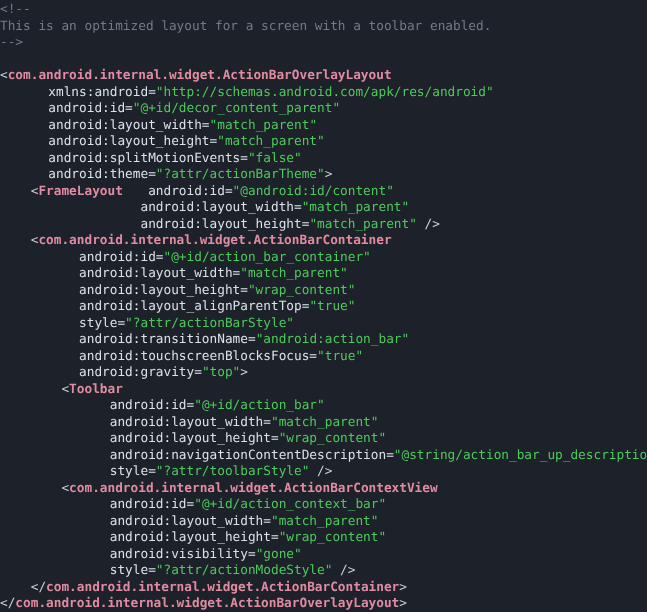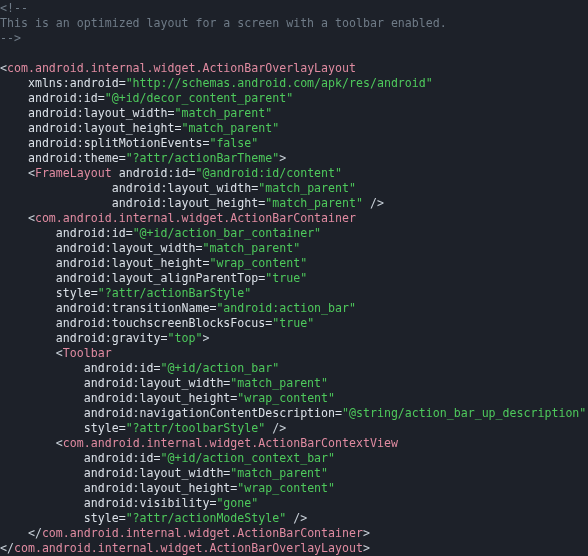--- a/index.html
+++ b/index.html
@@ -26,21 +26,21 @@
     white-space: pre;
     overflow: hidden;
   }
   .ln {
     display: block;
     height: 15px;
     white-space: pre;
   }
   
   .c  { color: #6f7b87; }  
-  .t  { color: #e08ba1; }  
+  .t  { color: #e08ba1; font-weight: bold; }  
   .p  { color: #c9d1d9; }  
-  .a  { color: #dbe1e8; }  
+  .a  { color: #dbe1e8; padding-left: 16px; }  
   .v  { color: #4ec95c; }  
 </style>
 </head>
 <body>
 
 <div id="code-view" style="background: rgb(29, 33, 41); font-size: 11.6px; line-height: 15px;"><span class="ln"><span class="c">&lt;!--</span></span><span class="ln"><span class="c">This is an optimized layout for a screen with a toolbar enabled.</span></span><span class="ln"><span class="c">--&gt;</span></span><span class="ln">&nbsp;</span><span class="ln"><span class="p">&lt;</span><span class="t">com.android.internal.widget.ActionBarOverlayLayout</span></span><span class="ln"><span class="a">    xmlns:android=</span><span class="v">"http://schemas.android.com/apk/res/android"</span></span><span class="ln"><span class="a">    android:id=</span><span class="v">"@+id/decor_content_parent"</span></span><span class="ln"><span class="a">    android:layout_width=</span><span class="v">"match_parent"</span></span><span class="ln"><span class="a">    android:layout_height=</span><span class="v">"match_parent"</span></span><span class="ln"><span class="a">    android:splitMotionEvents=</span><span class="v">"false"</span></span><span class="ln"><span class="a">    android:theme=</span><span class="v">"?attr/actionBarTheme"</span><span class="p">&gt;</span></span><span class="ln"><span class="p">    &lt;</span><span class="t">FrameLayout</span><span class="a"> android:id=</span><span class="v">"@android:id/content"</span></span><span class="ln"><span class="a">                android:layout_width=</span><span class="v">"match_parent"</span></span><span class="ln"><span class="a">                android:layout_height=</span><span class="v">"match_parent"</span><span class="p"> /&gt;</span></span><span class="ln"><span class="p">    &lt;</span><span class="t">com.android.internal.widget.ActionBarContainer</span></span><span class="ln"><span class="a">        android:id=</span><span class="v">"@+id/action_bar_container"</span></span><span class="ln"><span class="a">        android:layout_width=</span><span class="v">"match_parent"</span></span><span class="ln"><span class="a">        android:layout_height=</span><span class="v">"wrap_content"</span></span><span class="ln"><span class="a">        android:layout_alignParentTop=</span><span class="v">"true"</span></span><span class="ln"><span class="a">        style=</span><span class="v">"?attr/actionBarStyle"</span></span><span class="ln"><span class="a">        android:transitionName=</span><span class="v">"android:action_bar"</span></span><span class="ln"><span class="a">        android:touchscreenBlocksFocus=</span><span class="v">"true"</span></span><span class="ln"><span class="a">        android:gravity=</span><span class="v">"top"</span><span class="p">&gt;</span></span><span class="ln"><span class="p">        &lt;</span><span class="t">Toolbar</span></span><span class="ln"><span class="a">            android:id=</span><span class="v">"@+id/action_bar"</span></span><span class="ln"><span class="a">            android:layout_width=</span><span class="v">"match_parent"</span></span><span class="ln"><span class="a">            android:layout_height=</span><span class="v">"wrap_content"</span></span><span class="ln"><span class="a">            android:navigationContentDescription=</span><span class="v">"@string/action_bar_up_description"</span></span><span class="ln"><span class="a">            style=</span><span class="v">"?attr/toolbarStyle"</span><span class="p"> /&gt;</span></span><span class="ln"><span class="p">        &lt;</span><span class="t">com.android.internal.widget.ActionBarContextView</span></span><span class="ln"><span class="a">            android:id=</span><span class="v">"@+id/action_context_bar"</span></span><span class="ln"><span class="a">            android:layout_width=</span><span class="v">"match_parent"</span></span><span class="ln"><span class="a">            android:layout_height=</span><span class="v">"wrap_content"</span></span><span class="ln"><span class="a">            android:visibility=</span><span class="v">"gone"</span></span><span class="ln"><span class="a">            style=</span><span class="v">"?attr/actionModeStyle"</span><span class="p"> /&gt;</span></span><span class="ln"><span class="p">    &lt;/</span><span class="t">com.android.internal.widget.ActionBarContainer</span><span class="p">&gt;</span></span><span class="ln"><span class="p">&lt;/</span><span class="t">com.android.internal.widget.ActionBarOverlayLayout</span><span class="p">&gt;</span></span></div>
 
 </body></html>

